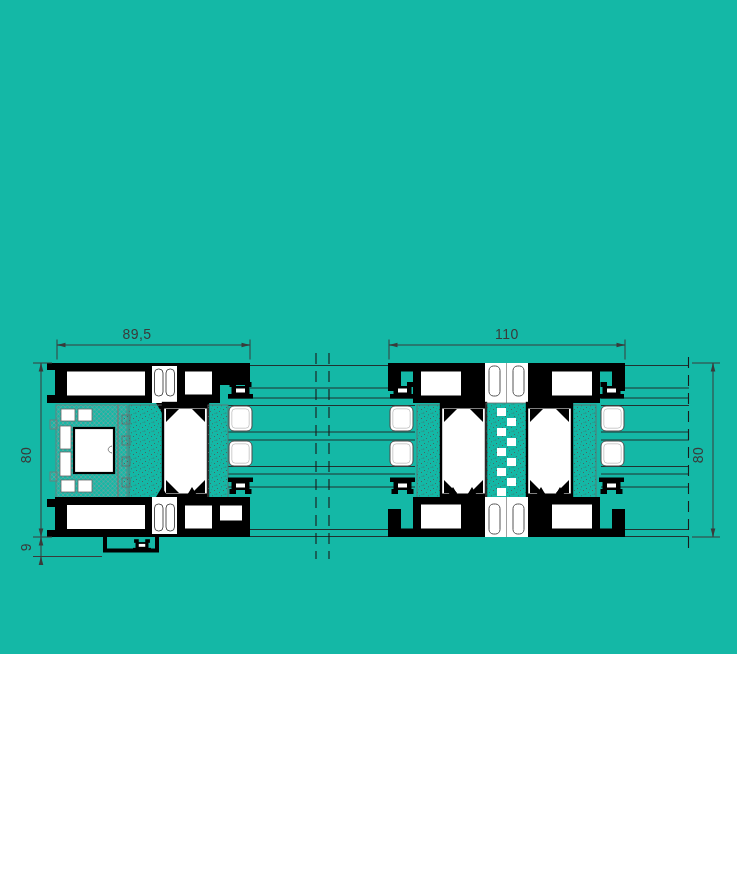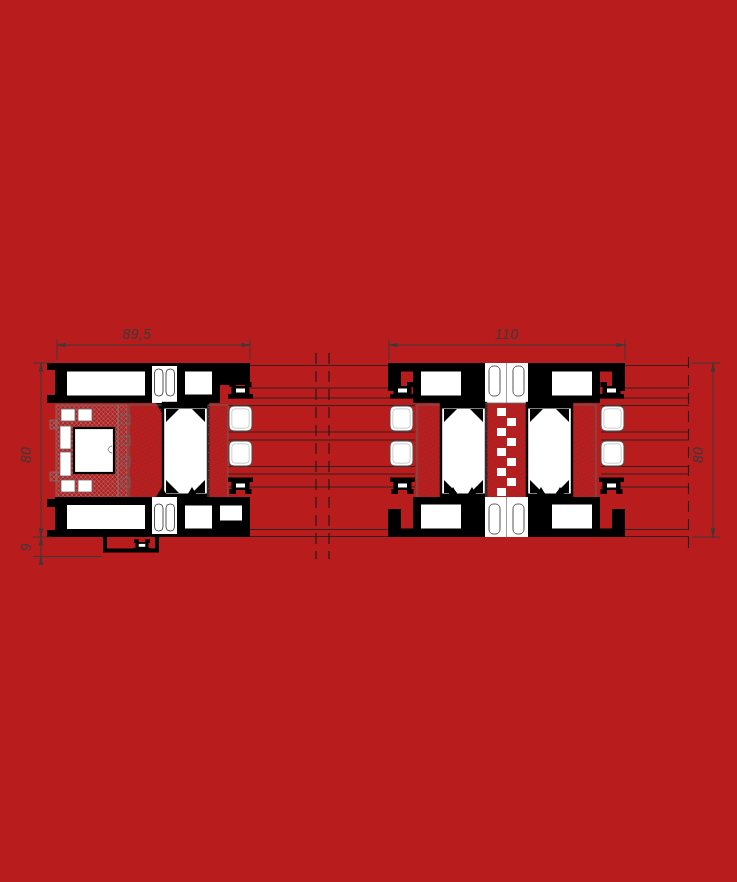--- a/index.html
+++ b/index.html
@@ -3,24 +3,23 @@
 <meta charset="utf-8">
 <style>
   html, body {
     margin: 0;
     padding: 0;
     background: #ffffff;
   }
   .stage {
     position: relative;
     width: 737px;
-    height: 882px;
-    background: #b91c1c;
+    height: 654px;
+    background: #14b8a6;
     overflow: hidden;
-    font-style: italic;
   }
   svg { display: block; }
   .dim-text {
     font-family: "Liberation Sans", "DejaVu Sans", sans-serif;
     font-size: 14px;
     fill: #3a3a3a;
     letter-spacing: 0.5px;
   }
   .dim-line { stroke: #3a3a3a; stroke-width: 1; fill: none; }
   .arrow { fill: #3a3a3a; stroke: none; }

